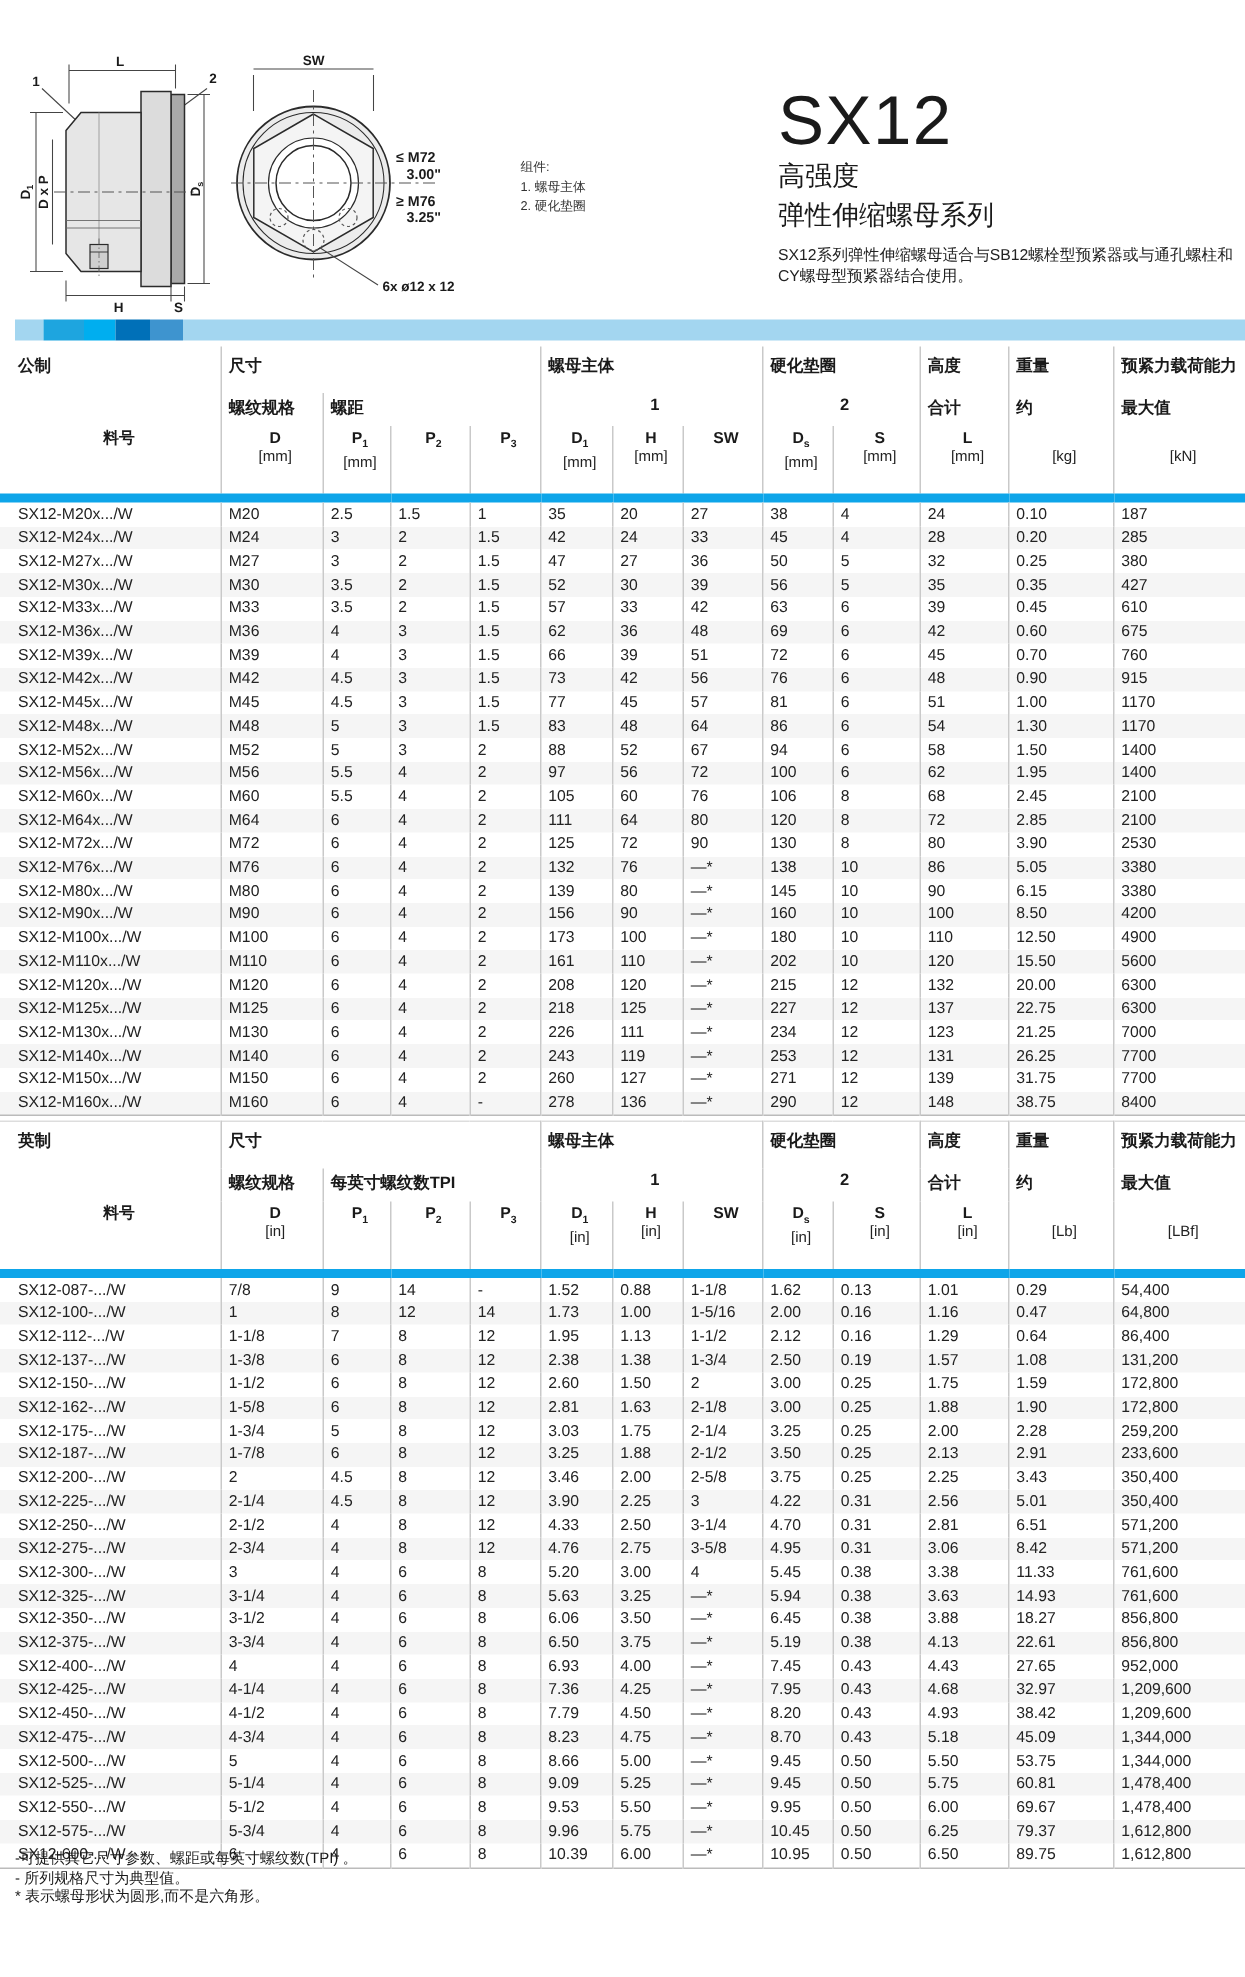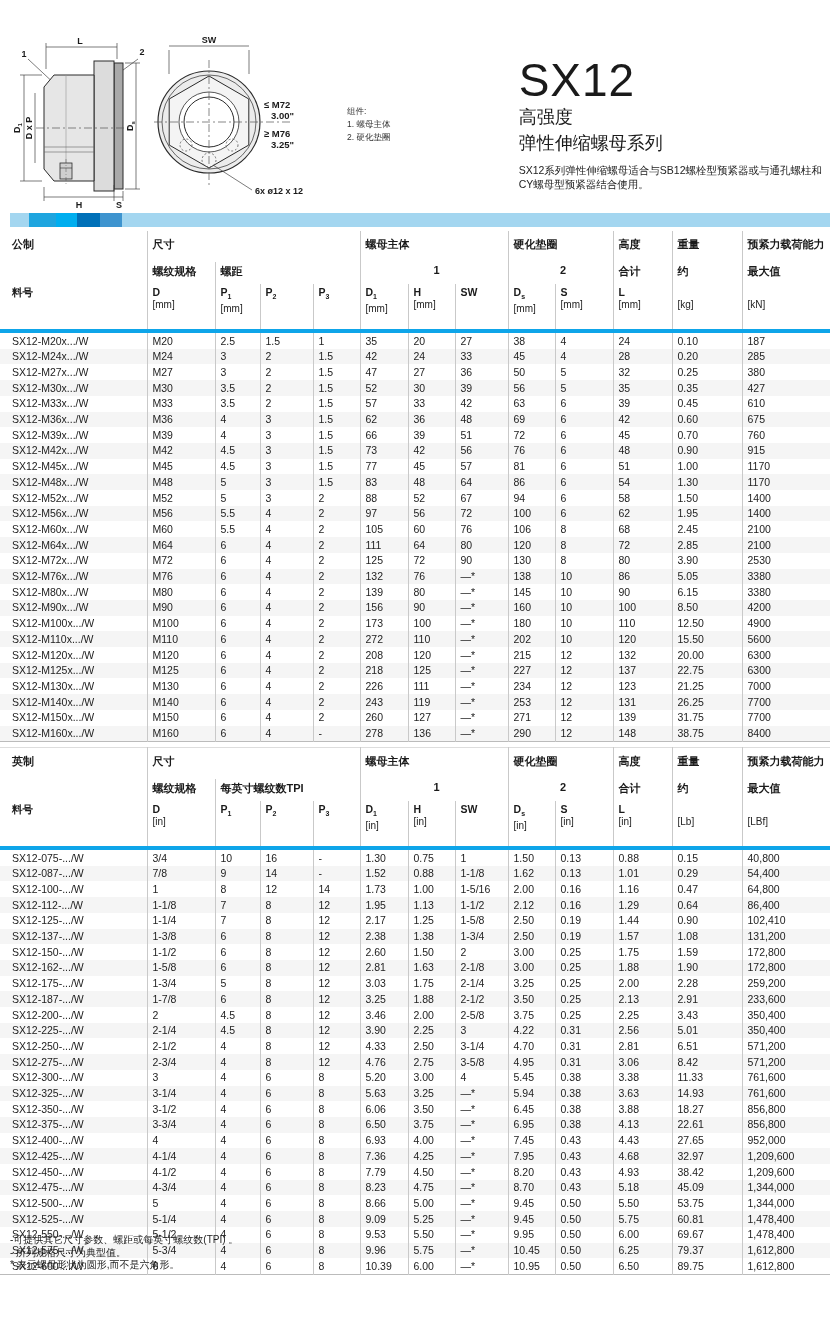--- a/index.html
+++ b/index.html
@@ -21,21 +21,21 @@
   
   .dtable{position:absolute;left:0;width:830px;border-collapse:collapse;table-layout:fixed;
           border-bottom:1px solid #bbb;}
   #metric-table{top:231px;}
   #imperial-table{top:747px;border-top:1px solid #ddd;}
   .dtable th,.dtable td{overflow:hidden;white-space:nowrap;}
   .dtable thead th{text-align:left;vertical-align:top;font-weight:bold;font-size:11px;
                    padding:2px 0 0 5px;}
   .dtable thead tr.g0 th{padding-top:7px;height:24px;line-height:13px;white-space:normal;}
   .dtable thead tr.g1 th{height:20px;margin-left:36px;}
-  .dtable thead tr.colrow th{height:30px;border-bottom:4px solid #0ea5e9;padding-bottom:13px;}
+  .dtable thead tr.colrow th{height:30px;border-bottom:6px solid #0ea5e9;padding-bottom:13px;text-align:center;}
   .dtable thead tr.colrow .lbl{font-size:10.5px;font-weight:bold;min-height:13px;line-height:13px;}
   .dtable thead tr.colrow .lbl sub{font-size:7px;}
   .dtable thead tr.colrow .unit{font-size:10px;font-weight:normal;color:#222;line-height:12px;}
   .dtable thead th:first-child,.dtable tbody td:first-child{padding-left:12px;}
   .dtable tbody td{font-size:10.5px;color:#222;padding:1.5px 0 1.5px 5px;line-height:12.7px;}
   .dtable tbody tr:nth-child(even){background:#f5f5f5;}
   .bL{border-left:1px solid #c9c9c9;}
   
   #footnotes{position:absolute;left:10px;top:1234px;font-size:10px;line-height:12.5px;color:#1a1a1a;}
 </style>
@@ -513,21 +513,21 @@
           <td class="bL">110</td>
           <td class="bL">12.50</td>
           <td class="bL">4900</td>
         </tr>
         <tr>
           <td>SX12-M110x.../W</td>
           <td class="bL">M110</td>
           <td class="bL">6</td>
           <td class="bL">4</td>
           <td class="bL">2</td>
-          <td class="bL">272</td>
+          <td class="bL">161</td>
           <td class="bL">110</td>
           <td class="bL">—*</td>
           <td class="bL">202</td>
           <td class="bL">10</td>
           <td class="bL">120</td>
           <td class="bL">15.50</td>
           <td class="bL">5600</td>
         </tr>
         <tr>
           <td>SX12-M120x.../W</td>
@@ -707,35 +707,20 @@
             <div class="unit">[Lb]</div>
           </th>
           <th class="bL">
             <div class="lbl">&nbsp;</div>
             <div class="unit">[LBf]</div>
           </th>
         </tr>
       </thead>
       <tbody>
         <tr>
-          <td>SX12-075-.../W</td>
-          <td class="bL">3/4</td>
-          <td class="bL">10</td>
-          <td class="bL">16</td>
-          <td class="bL">-</td>
-          <td class="bL">1.30</td>
-          <td class="bL">0.75</td>
-          <td class="bL">1</td>
-          <td class="bL">1.50</td>
-          <td class="bL">0.13</td>
-          <td class="bL">0.88</td>
-          <td class="bL">0.15</td>
-          <td class="bL">40,800</td>
-        </tr>
-        <tr>
           <td>SX12-087-.../W</td>
           <td class="bL">7/8</td>
           <td class="bL">9</td>
           <td class="bL">14</td>
           <td class="bL">-</td>
           <td class="bL">1.52</td>
           <td class="bL">0.88</td>
           <td class="bL">1-1/8</td>
           <td class="bL">1.62</td>
           <td class="bL">0.13</td>
@@ -767,35 +752,20 @@
           <td class="bL">1.95</td>
           <td class="bL">1.13</td>
           <td class="bL">1-1/2</td>
           <td class="bL">2.12</td>
           <td class="bL">0.16</td>
           <td class="bL">1.29</td>
           <td class="bL">0.64</td>
           <td class="bL">86,400</td>
         </tr>
         <tr>
-          <td>SX12-125-.../W</td>
-          <td class="bL">1-1/4</td>
-          <td class="bL">7</td>
-          <td class="bL">8</td>
-          <td class="bL">12</td>
-          <td class="bL">2.17</td>
-          <td class="bL">1.25</td>
-          <td class="bL">1-5/8</td>
-          <td class="bL">2.50</td>
-          <td class="bL">0.19</td>
-          <td class="bL">1.44</td>
-          <td class="bL">0.90</td>
-          <td class="bL">102,410</td>
-        </tr>
-        <tr>
           <td>SX12-137-.../W</td>
           <td class="bL">1-3/8</td>
           <td class="bL">6</td>
           <td class="bL">8</td>
           <td class="bL">12</td>
           <td class="bL">2.38</td>
           <td class="bL">1.38</td>
           <td class="bL">1-3/4</td>
           <td class="bL">2.50</td>
           <td class="bL">0.19</td>
@@ -970,21 +940,21 @@
         </tr>
         <tr>
           <td>SX12-375-.../W</td>
           <td class="bL">3-3/4</td>
           <td class="bL">4</td>
           <td class="bL">6</td>
           <td class="bL">8</td>
           <td class="bL">6.50</td>
           <td class="bL">3.75</td>
           <td class="bL">—*</td>
-          <td class="bL">6.95</td>
+          <td class="bL">5.19</td>
           <td class="bL">0.38</td>
           <td class="bL">4.13</td>
           <td class="bL">22.61</td>
           <td class="bL">856,800</td>
         </tr>
         <tr>
           <td>SX12-400-.../W</td>
           <td class="bL">4</td>
           <td class="bL">4</td>
           <td class="bL">6</td>

